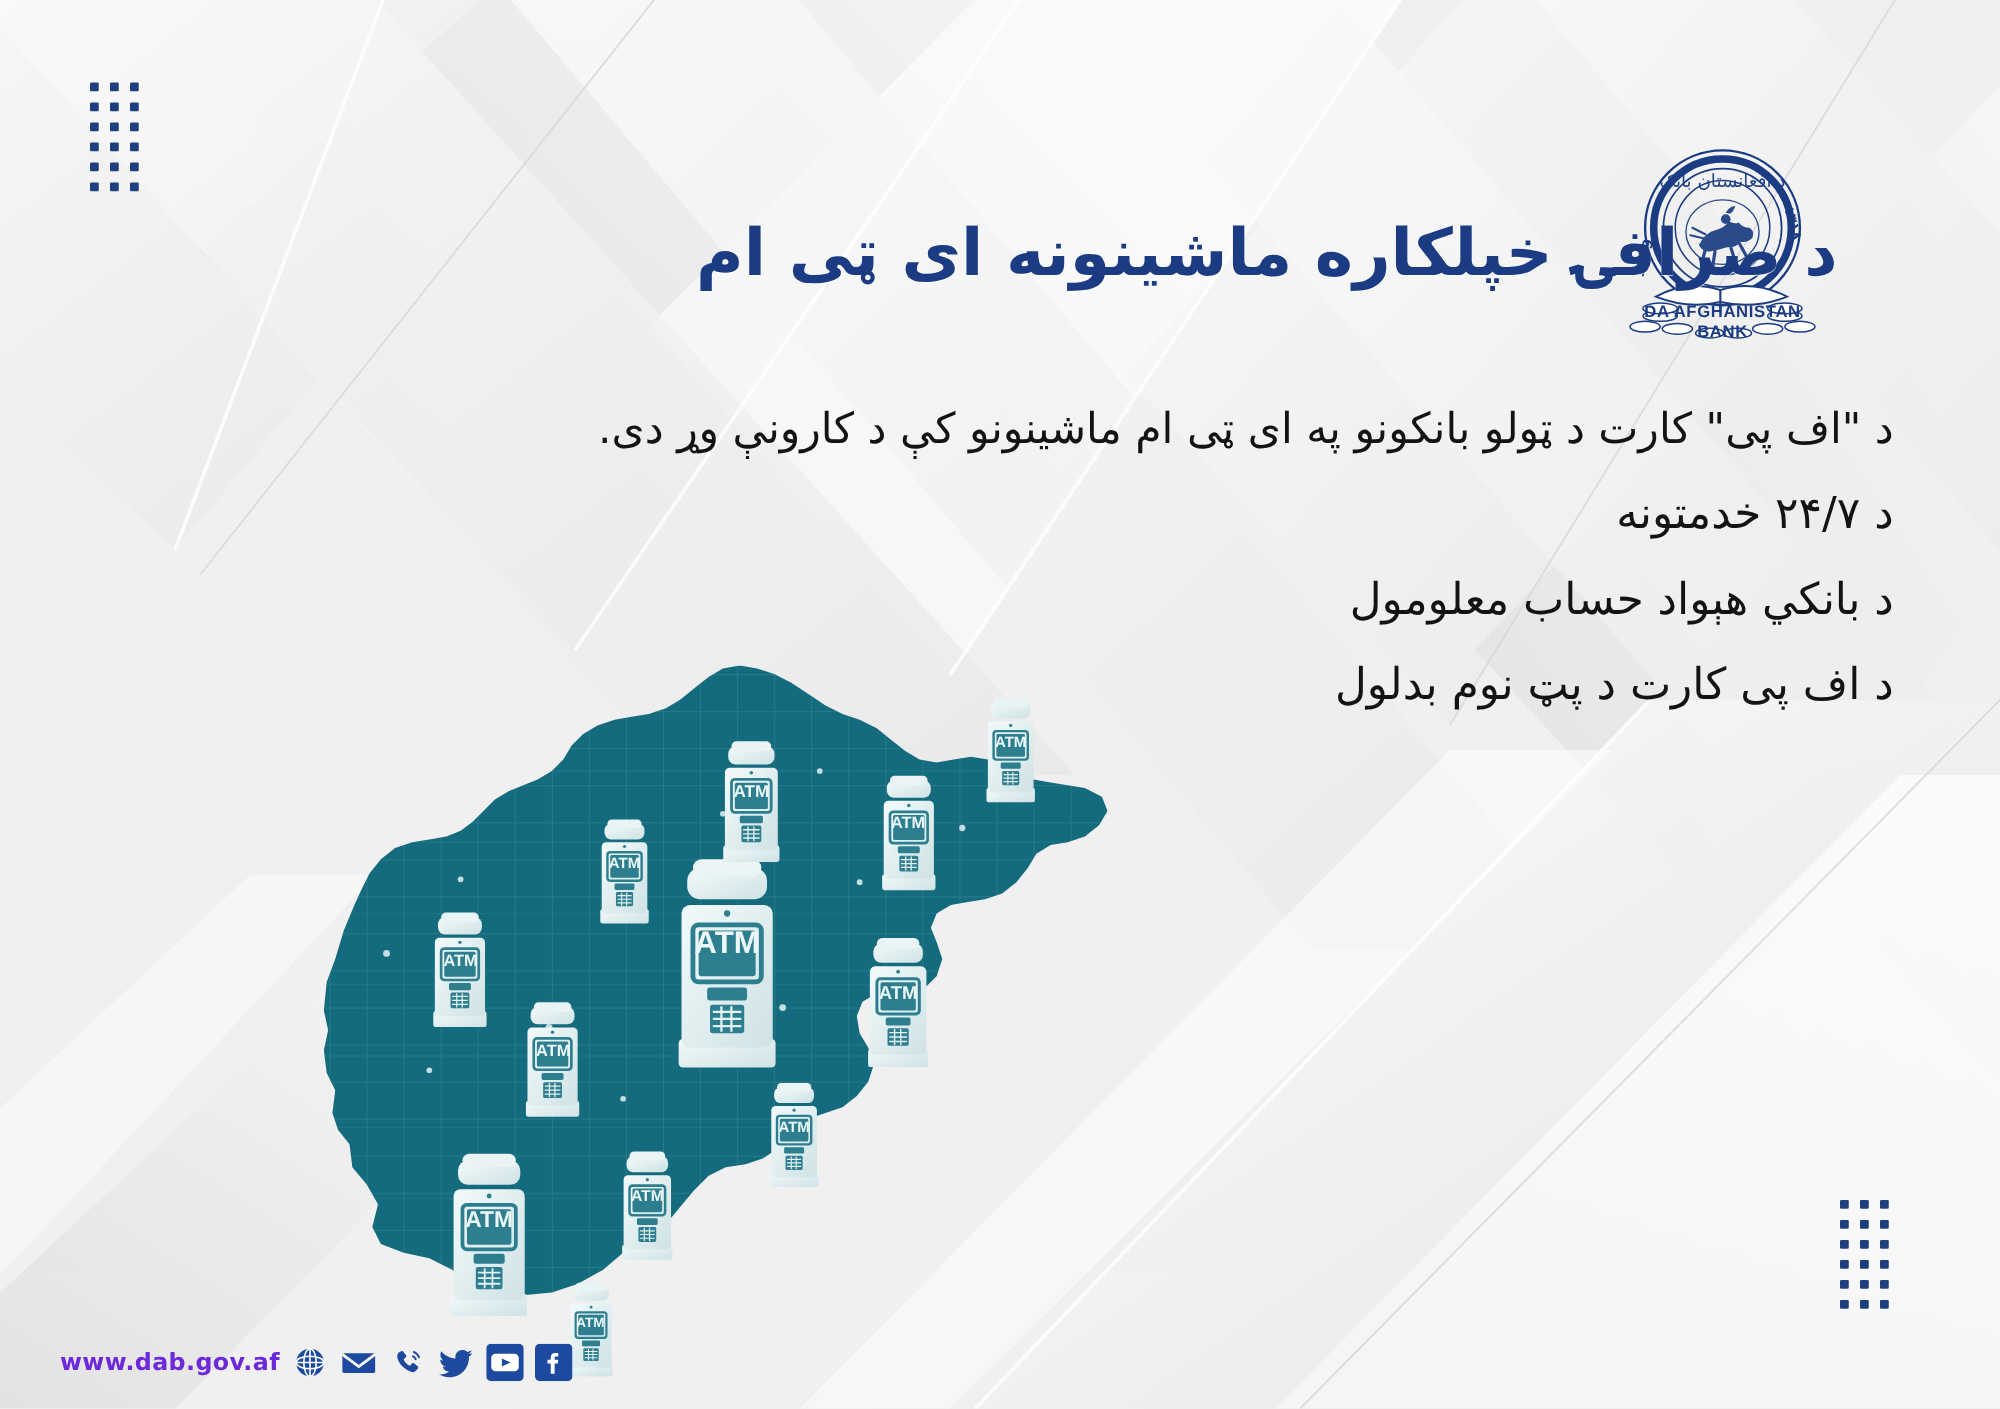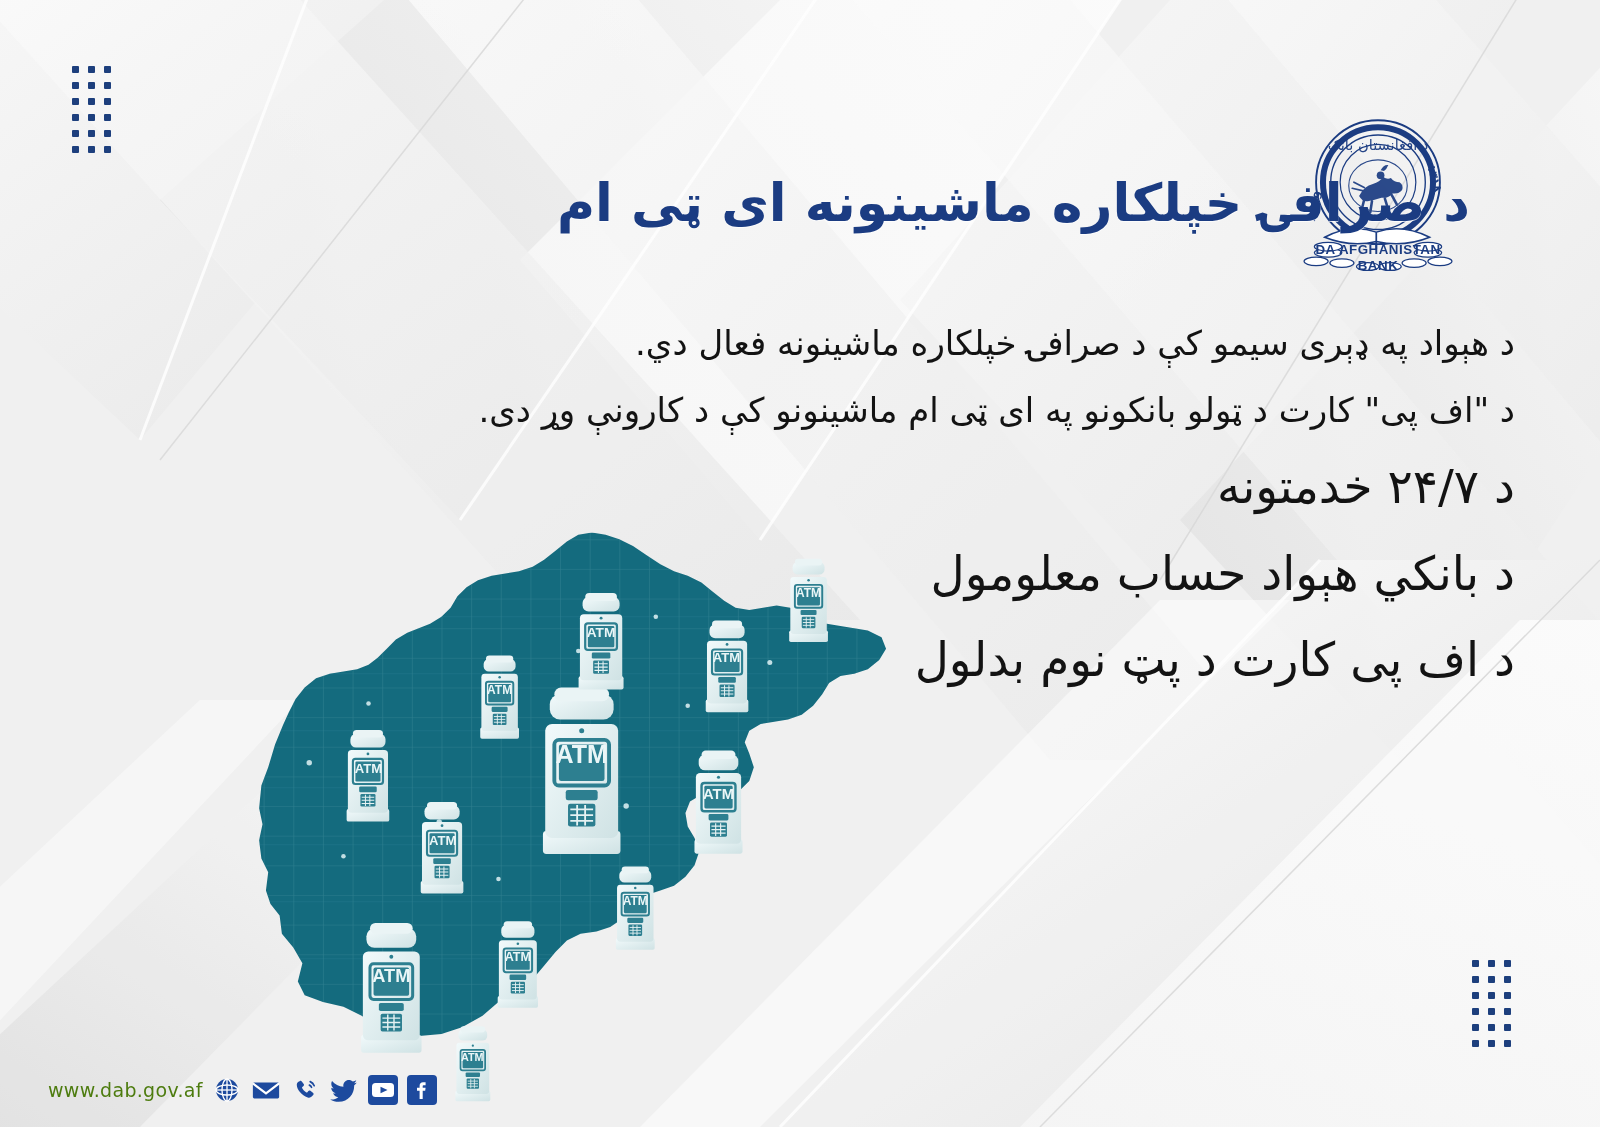--- a/index.html
+++ b/index.html
@@ -40,37 +40,37 @@
   }
 
   
   .copy{
     position:absolute;right:85px;top:318px;width:1440px;
     text-align:right;direction:rtl;
     color:#131313;
   }
   .copy p{
     margin:0 0 16px 0;
-    font-size:47px;line-height:1.5;font-weight:400;
+    font-size:35px;line-height:1.5;font-weight:400;
     white-space:nowrap;
   }
   .copy p.l1{font-size:34px;}
   .copy p.l2{font-size:34px;}
 
   
   .mapwrap{position:absolute;left:196px;top:480px;width:760px;height:570px;}
   .mapwrap svg{display:block;width:100%;height:100%;overflow:visible;}
 
   
   .footer{position:absolute;left:44px;bottom:22px;display:flex;align-items:center;gap:9px;}
   .sicon{width:30px;height:30px;display:flex;align-items:center;justify-content:center;}
   .sicon svg{display:block;}
   .url{
     margin-right:0;margin-left:0;padding-left:4px;
-    color:#4d7c0f;font-weight:normal;font-size:19px;
+    color:#6d28d9;font-weight:bold;font-size:19px;
     font-family:"DejaVu Sans","Liberation Sans",sans-serif;
     direction:ltr;letter-spacing:.3px;
   }
 </style>
 </head>
 <body>
 
 <div class="stage">
 
   <div class="bg-base"></div>
@@ -221,21 +221,20 @@
           <ellipse cx="114" cy="182" rx="13" ry="4.6"></ellipse>
       </g>
       <text x="100" y="167" text-anchor="middle" fill="#1b3c82" font-size="15.5" font-weight="bold" font-family="'Liberation Sans',sans-serif" letter-spacing="0.6">DA AFGHANISTAN</text>
       <text x="100" y="186" text-anchor="middle" fill="#1b3c82" font-size="15.5" font-weight="bold" font-family="'Liberation Sans',sans-serif" letter-spacing="0.6">BANK</text>
     </svg>
   </div>
 
   <h1 class="title">د صرافۍ خپلکاره ماشينونه ای ټی ام</h1>
 
   <div class="copy">
-    <p class="l1">د هېواد په ډېری سيمو کې د صرافۍ خپلکاره ماشينونه فعال دي.</p>
     <p class="l2">د "اف پی" کارت د ټولو بانکونو په ای ټی ام ماشينونو کې د کارونې وړ دی.</p>
     <p>د ۲۴/۷ خدمتونه</p>
     <p>د بانکي هېواد حساب معلومول</p>
     <p>د اف پی کارت د پټ نوم بدلول</p>
   </div>
 
   <div class="mapwrap">
     <svg viewBox="0 0 600 500" aria-hidden="true">
       <defs>
         <clipPath id="afgClip">

